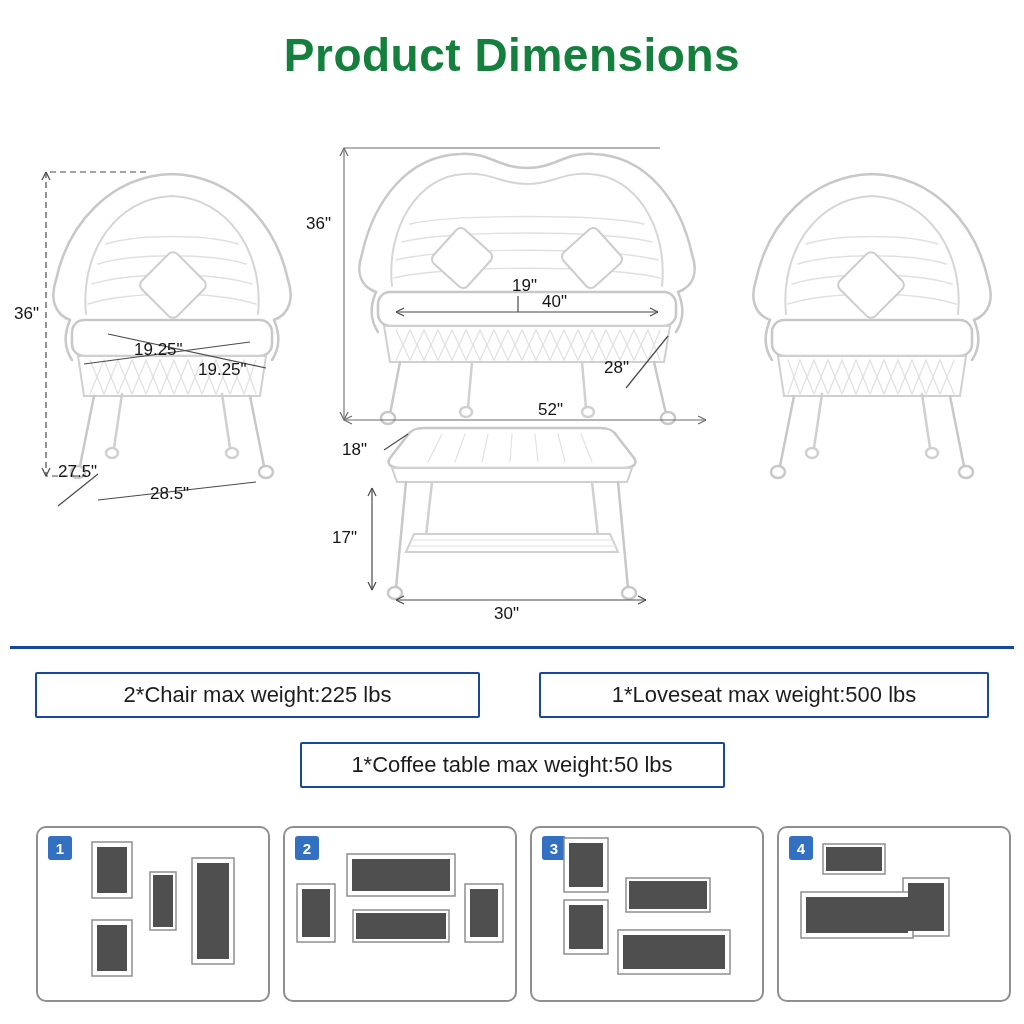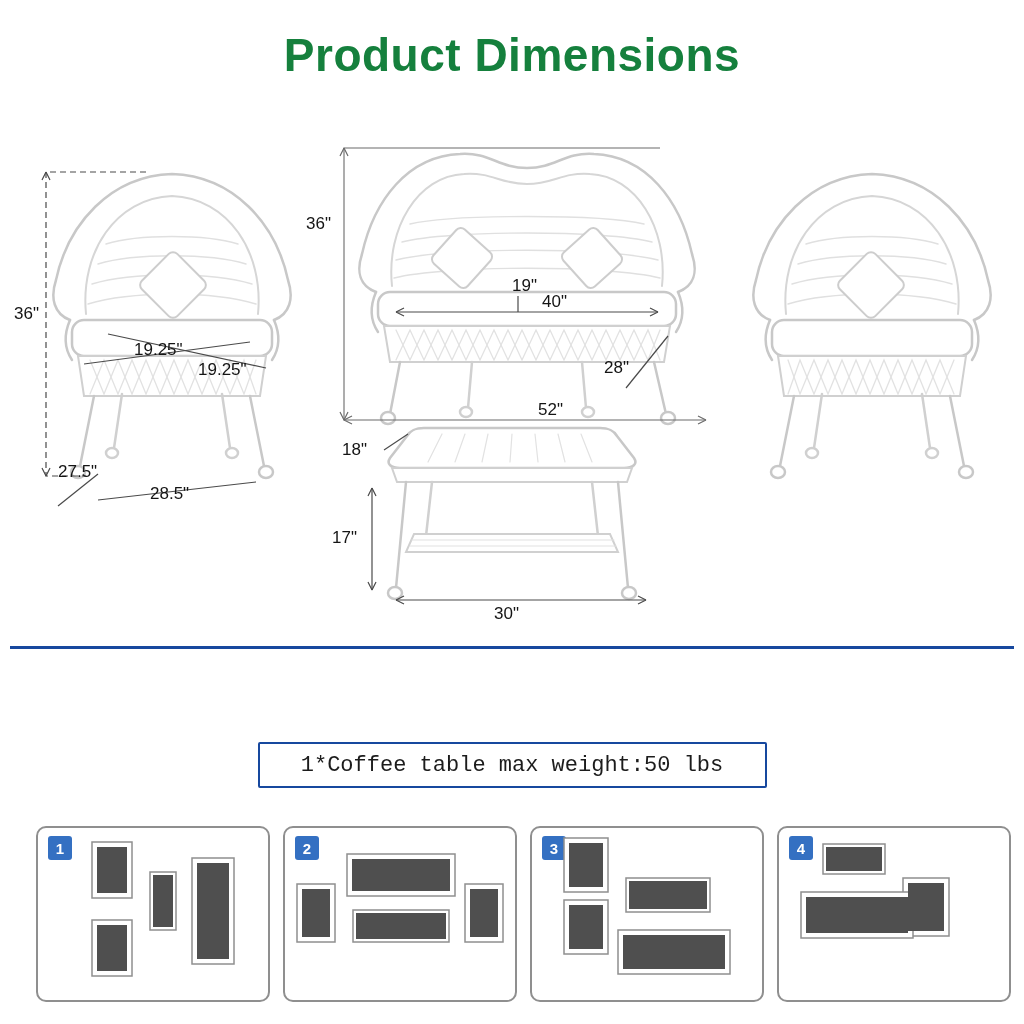--- a/index.html
+++ b/index.html
@@ -11,21 +11,21 @@
   .furniture svg { position:absolute; left:0; top:0; }
   .dim-label { position:absolute; font-size:17px; color:#141414; white-space:nowrap; }
   .divider { position:absolute; top:646px; left:10px; width:1004px; border-top:3px solid #17489e; }
   .weights-row1 { position:absolute; top:672px; left:35px; width:954px; display:flex; justify-content:space-between; }
   .weights-row2 { position:absolute; top:742px; left:0; width:1024px; display:flex; justify-content:center; }
   .weight-box { border:2px solid #17489e; border-radius:2px; height:46px; background:#fff;
                 display:flex; align-items:center; justify-content:center;
                 font-size:22px; color:#1c1c1c; padding:0 18px; }
   .wb-chair { width:445px; }
   .wb-loveseat { width:450px; }
-  .wb-table { width:509px;font-family:Liberation Mono, monospace; }
+  .wb-table { width:425px; }
   .layouts { position:absolute; top:826px; left:36px; display:flex; gap:13px; }
   .layout-box { width:234px; height:176px; border:2px solid #8f8f8f; border-radius:10px;
                 position:relative; background:#fff; }
   .badge { position:absolute; top:8px; left:10px; width:24px; height:24px; background:#3470c2;
            color:#fff; font-size:15px; font-weight:bold; border-radius:3px;
            display:flex; align-items:center; justify-content:center; }
   .layout-box svg { position:absolute; left:0; top:0; }
 </style>
 </head>
 <body>
@@ -146,20 +146,28 @@
     <span class="dim-label" style="left:542px; top:172px;">40"</span>
     <span class="dim-label" style="left:604px; top:238px;">28"</span>
     <span class="dim-label" style="left:538px; top:280px;">52"</span>
     <span class="dim-label" style="left:342px; top:320px;">18"</span>
     <span class="dim-label" style="left:332px; top:408px;">17"</span>
     <span class="dim-label" style="left:494px; top:484px;">30"</span>
   </div>
 
   <div class="divider"></div>
 
+  <div class="weights-row1">
+    <div class="weight-box wb-chair">
+      <span>2*Chair max weight:225 lbs</span>
+    </div>
+    <div class="weight-box wb-loveseat">
+      <span>1*Loveseat max weight:500 lbs</span>
+    </div>
+  </div>
 
   <div class="weights-row2">
     <div class="weight-box wb-table">
       <span>1*Coffee table max weight:50 lbs</span>
     </div>
   </div>
 
   <div class="layouts">
 
     <div class="layout-box">

